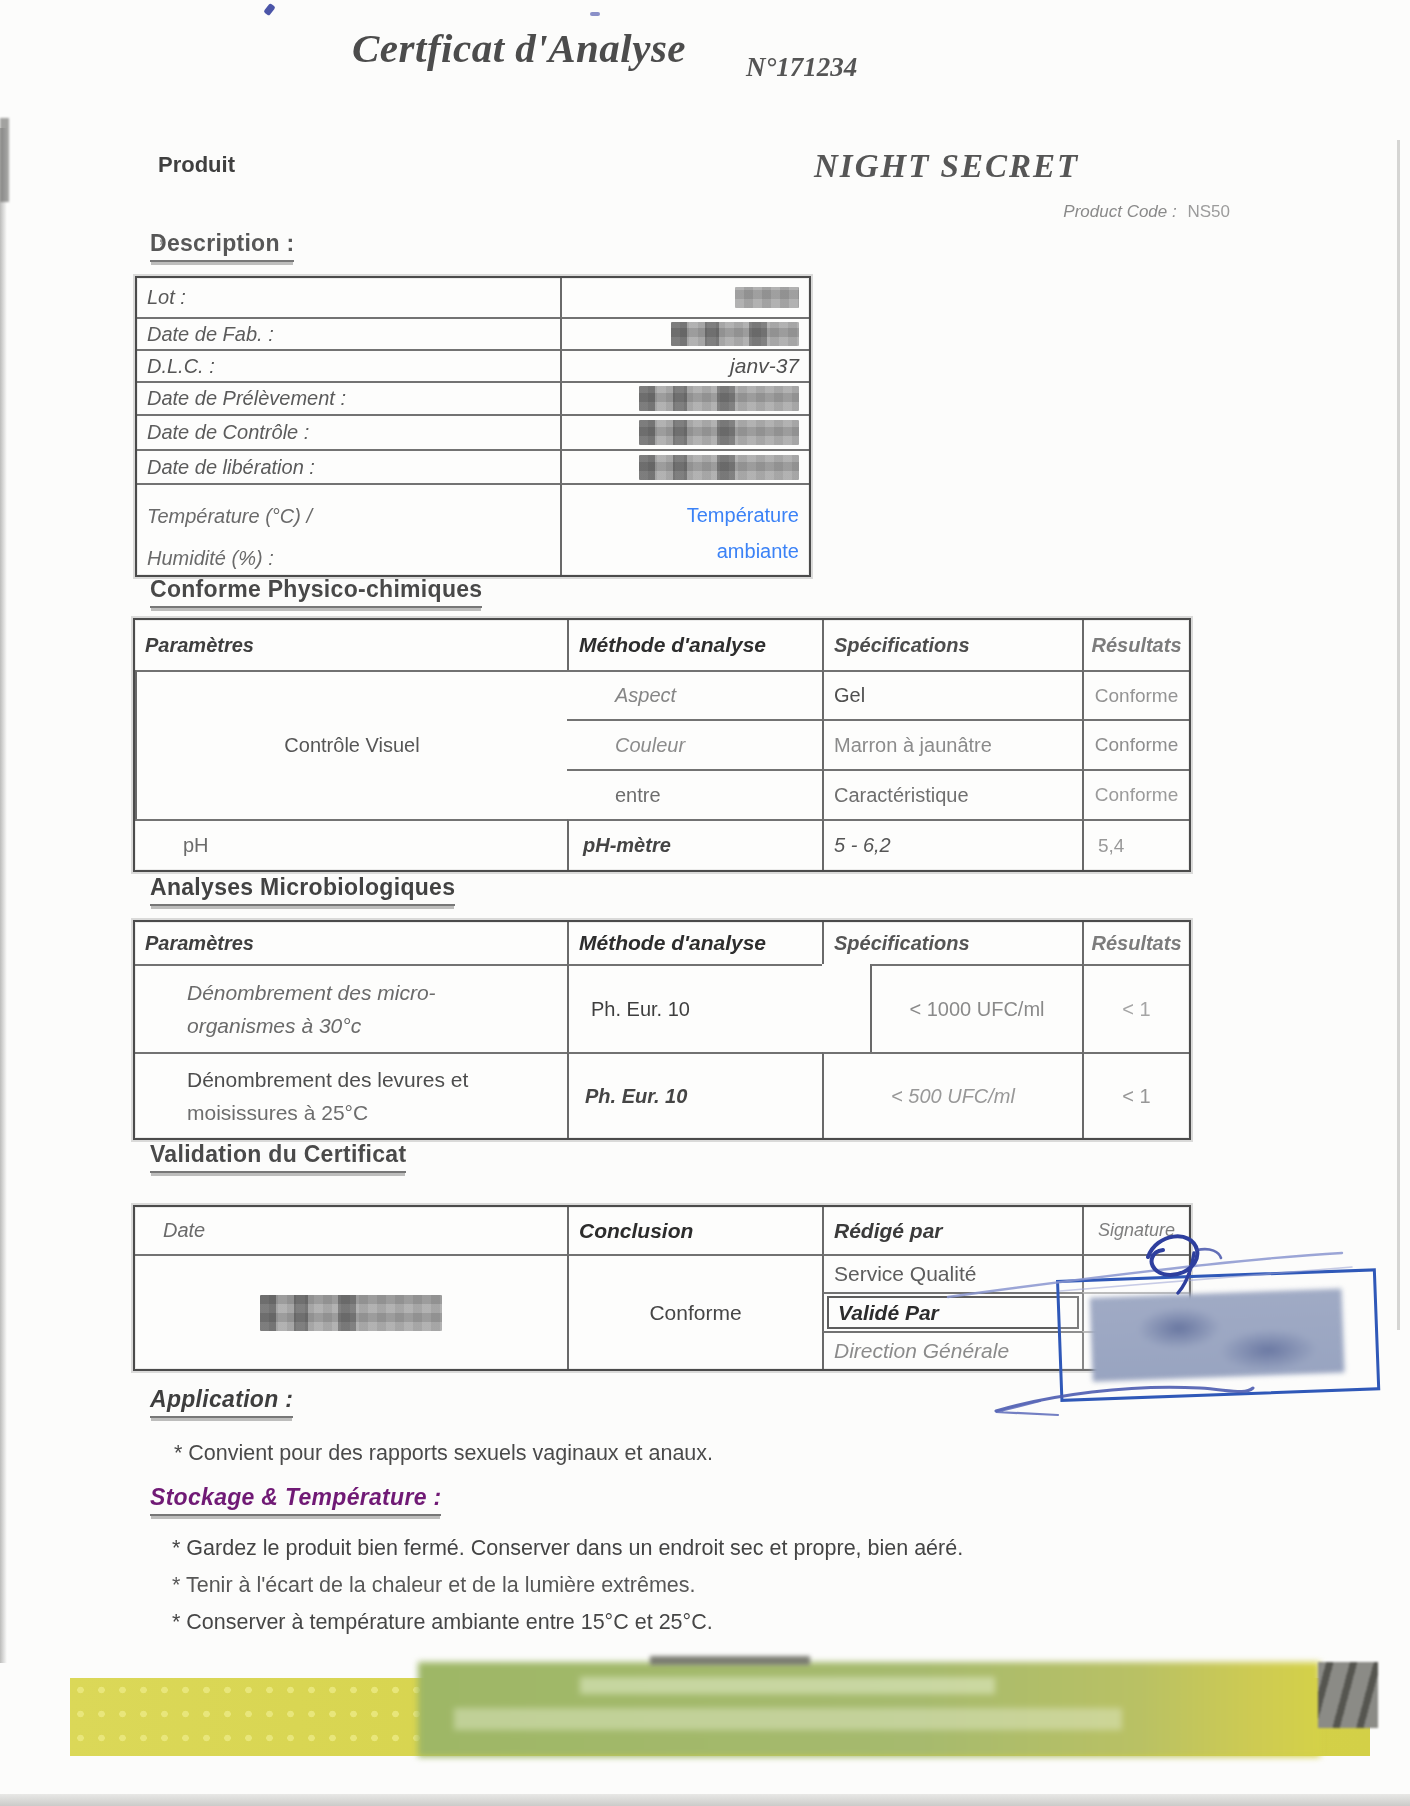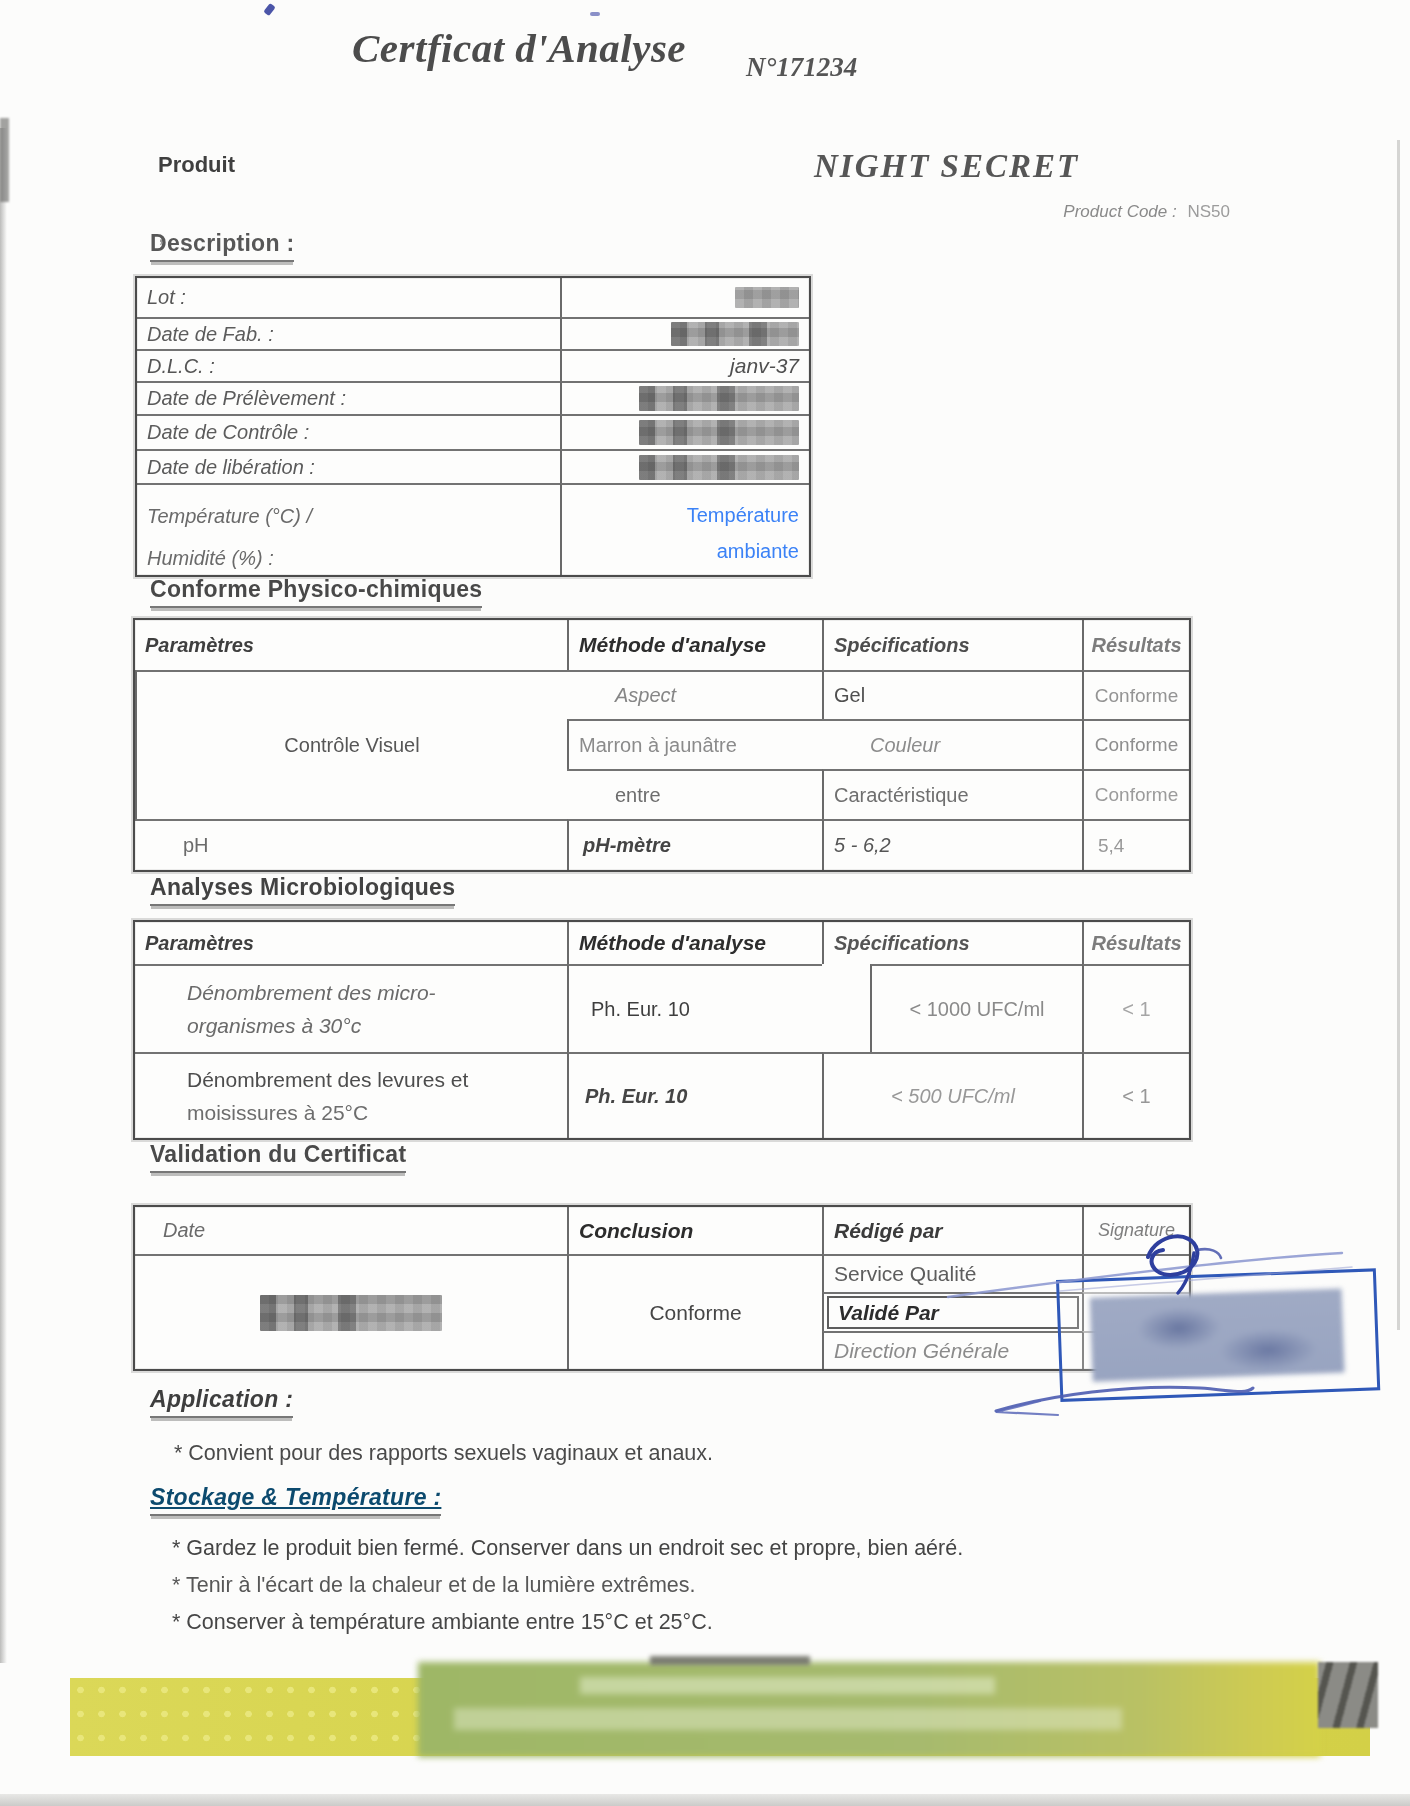--- a/index.html
+++ b/index.html
@@ -126,22 +126,22 @@
     <div class="cell nl nt it b pl" style="color:#3f3f3f;">Paramètres</div>
     <div class="cell nt it b pl" style="color:#2d2d2d;font-size:21px;">Méthode d'analyse</div>
     <div class="cell nt it b pl" style="color:#4d4d4d;">Spécifications</div>
     <div class="cell nt it ctr" style="color:#7c7c7c;font-weight:600;">Résultats</div>
 
     <div class="cell nl it pl48" style="color:#868686;">Aspect</div>
     <div class="cell ctr" style="grid-row:2/5;color:#565656;">Contrôle Visuel</div>
     <div class="cell pl" style="color:#4f4f4f;">Gel</div>
     <div class="cell ctr" style="color:#949494;font-size:19px;">Conforme</div>
 
+    <div class="cell nl it pl48" style="color:#8c8c8c;">Couleur</div>
     <div class="cell pl" style="color:#8b8b8b;">Marron à jaunâtre</div>
-    <div class="cell nl it pl48" style="color:#8c8c8c;">Couleur</div>
     <div class="cell ctr" style="color:#8e8e8e;font-size:19px;">Conforme</div>
 
     <div class="cell nl pl48" style="color:#6d6d6d;">entre</div>
     <div class="cell pl" style="color:#6f6f6f;">Caractéristique</div>
     <div class="cell ctr" style="color:#9b9b9b;font-size:19px;">Conforme</div>
 
     <div class="cell nl pl48" style="color:#6b6b6b;">pH</div>
     <div class="cell it b" style="color:#444;padding-left:14px;font-weight:600;">pH-mètre</div>
     <div class="cell it pl" style="color:#555;">5 - 6,2</div>
     <div class="cell" style="color:#999;padding-left:14px;font-size:19px;">5,4</div>
@@ -208,21 +208,21 @@
     <path d="M248 32 C256 8,292 4,297 25 C301 44,272 57,257 46 C247 38,252 26,263 25" stroke="#2e3f9e" stroke-width="4" stroke-linecap="round"></path>
     <path d="M294 28 C291 48,285 60,278 68" stroke="#2e3f9e" stroke-width="3.4" stroke-linecap="round"></path>
     <path d="M297 25 C311 22,319 27,321 33" stroke="#3b4aa6" stroke-width="2.6" stroke-linecap="round" opacity="0.8"></path>
     <path d="M96 186 C150 170,230 159,300 163 C330 165,345 170,353 163" stroke="#4d5cb0" stroke-width="3" stroke-linecap="round" opacity="0.9"></path>
     <path d="M140 176 L96 187 L158 190" stroke="#5a68b8" stroke-width="2.2" stroke-linecap="round" opacity="0.85"></path>
   </svg>
 
   <div class="abs sect-hd it" style="left:150px;top:1386px;color:#3e3e3e;">Application :</div>
   <div class="abs" style="left:174px;top:1441px;font-size:21.5px;color:#4a4a4a;">* Convient pour des rapports sexuels vaginaux et anaux.</div>
 
-  <div class="abs sect-hd it" style="left:150px;top:1484px;color:#0c4a6e;text-decoration:underline;">Stockage &amp; Température :</div>
+  <div class="abs sect-hd it" style="left:150px;top:1484px;color:#701a75;">Stockage &amp; Température :</div>
   <div class="abs" style="left:172px;top:1536px;font-size:21.5px;color:#444;">* Gardez le produit bien fermé. Conserver dans un endroit sec et propre, bien aéré.</div>
   <div class="abs" style="left:172px;top:1573px;font-size:21.5px;color:#575757;">* Tenir à l'écart de la chaleur et de la lumière extrêmes.</div>
   <div class="abs" style="left:172px;top:1610px;font-size:21.5px;color:#464646;">* Conserver à température ambiante entre 15°C et 25°C.</div>
 
   <div class="abs" style="left:70px;top:1678px;width:1300px;height:78px;background:linear-gradient(90deg,#dbd858 0%,#d7d44e 35%,#d3d047 100%);"></div>
   <div class="abs dotfield" style="left:70px;top:1678px;width:370px;height:78px;opacity:.9;"></div>
   <div class="abs blur3" style="left:418px;top:1662px;width:902px;height:95px;background:linear-gradient(90deg,#9eb766 0%,#a6ba6e 55%,#b9c164 80%,#cecb52 93%,#d4d148 100%);">
     <div style="position:absolute;left:18%;top:16%;width:46%;height:18%;background:rgba(230,238,206,.55);"></div>
     <div style="position:absolute;left:4%;top:48%;width:74%;height:24%;background:rgba(226,234,200,.5);"></div>
   </div>

